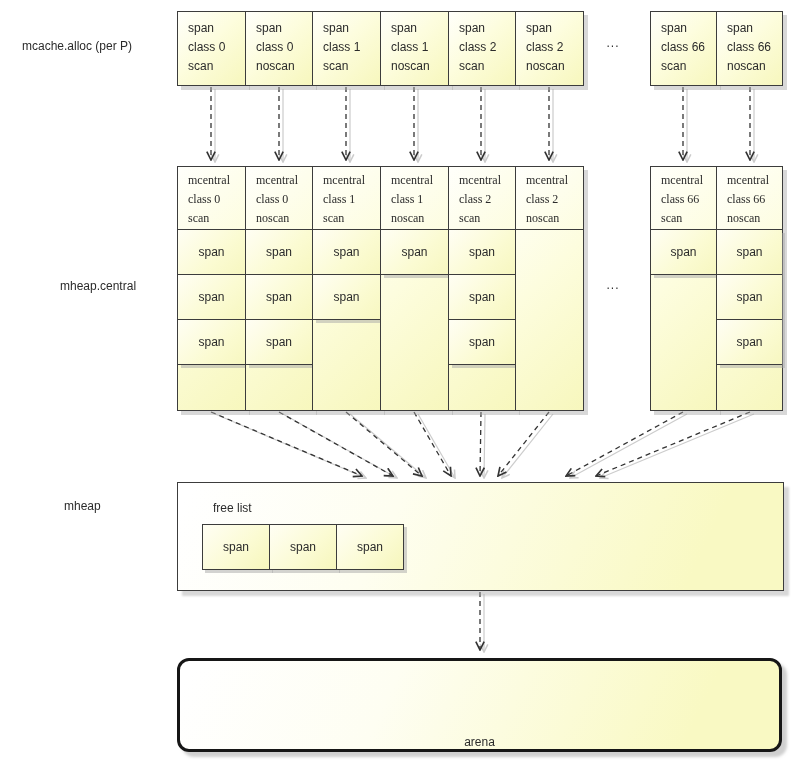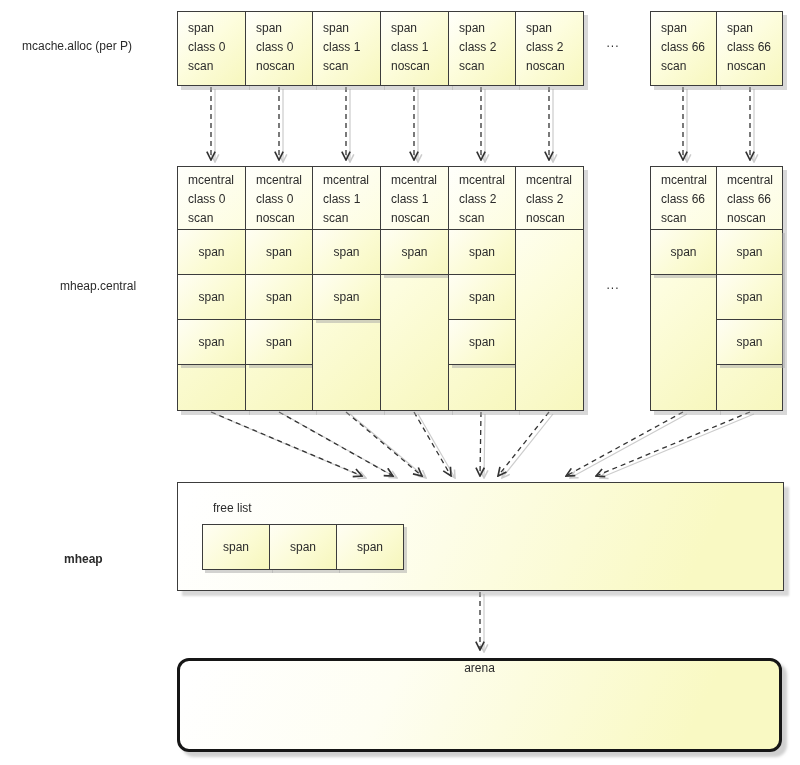--- a/index.html
+++ b/index.html
@@ -16,21 +16,21 @@
     position:absolute;
     border:1px solid #3c3c3c;
     background:linear-gradient(135deg, #fffffb 0%, #fdfdde 45%, #f7f7bd 100%);
     box-shadow:4px 4px 0 rgba(168,168,168,0.45);
     line-height:19px;
   }
   .cell .ln { padding-left:10px; white-space:nowrap; }
   .topbox { padding-top:7px; }
 
   .mcol { padding:0; }
-  .mcol .hdr { height:63px; border-bottom:1px solid #3c3c3c; padding-top:4px; line-height:19px; }
+  .mcol .hdr { height:63px; border-bottom:1px solid #3c3c3c; padding-top:4px; line-height:19px;font-family:Liberation Serif, serif; }
   .spancell {
     height:45px; border-bottom:1px solid #3c3c3c;
     display:flex; align-items:center; justify-content:center;
     background:linear-gradient(135deg,#fffef4 0%,#fbfbd2 60%,#f7f7c0 100%);
     box-shadow:3px 3px 0 rgba(168,168,168,0.5);
   }
 
   .bigbox {
     position:absolute;
     border:1px solid #3c3c3c;
@@ -42,21 +42,21 @@
     border:1px solid #3c3c3c;
     background:linear-gradient(135deg,#fffef4 0%,#fbfbd2 60%,#f6f6bc 100%);
     box-shadow:3px 3px 0 rgba(168,168,168,0.5);
     display:flex; align-items:center; justify-content:center;
   }
   #arena {
     position:absolute; left:177px; top:658px; width:605px; height:94px;
     border:3px solid #161616; border-radius:12px;
     background:linear-gradient(115deg, #ffffff 2%, #fefef2 35%, #f9f9c3 85%);
     box-shadow:5px 5px 3px rgba(160,160,160,0.5);
-    display:flex; align-items:flex-start; justify-content:center;
+    display:flex; align-items:flex-end; justify-content:center;
   }
   #edges { position:absolute; left:0; top:0; pointer-events:none; }
 </style>
 </head>
 <body>
 
 <div id="canvas">
 
   <svg id="edges" width="800" height="765">
     <defs>
@@ -104,21 +104,21 @@
       <line x1="481" y1="412" x2="480" y2="476"></line>
       <line x1="549" y1="412" x2="498" y2="476"></line>
       <line x1="683" y1="412" x2="566" y2="476"></line>
       <line x1="750" y1="412" x2="596" y2="476"></line>
       <line x1="480" y1="592" x2="480" y2="650"></line>
     </g>
   </svg>
 
   <div class="freelabel" style="left:22px; top:39px;">mcache.alloc (per P)</div>
   <div class="freelabel" style="left:37px; top:279px;padding-left:23px;">mheap.central</div>
-  <div class="freelabel" style="left:64px; top:552px;font-weight:bold;">mheap</div>
+  <div class="freelabel" style="left:64px; top:499px;">mheap</div>
 
   <div class="cell topbox" style="left:177px; top:11px; width:69px; height:75px;">
     <div class="ln">span</div>
     <div class="ln">class 0</div>
     <div class="ln">scan</div>
   </div>
   <div class="cell topbox" style="left:245px; top:11px; width:68px; height:75px;">
     <div class="ln">span</div>
     <div class="ln">class 0</div>
     <div class="ln">noscan</div>

